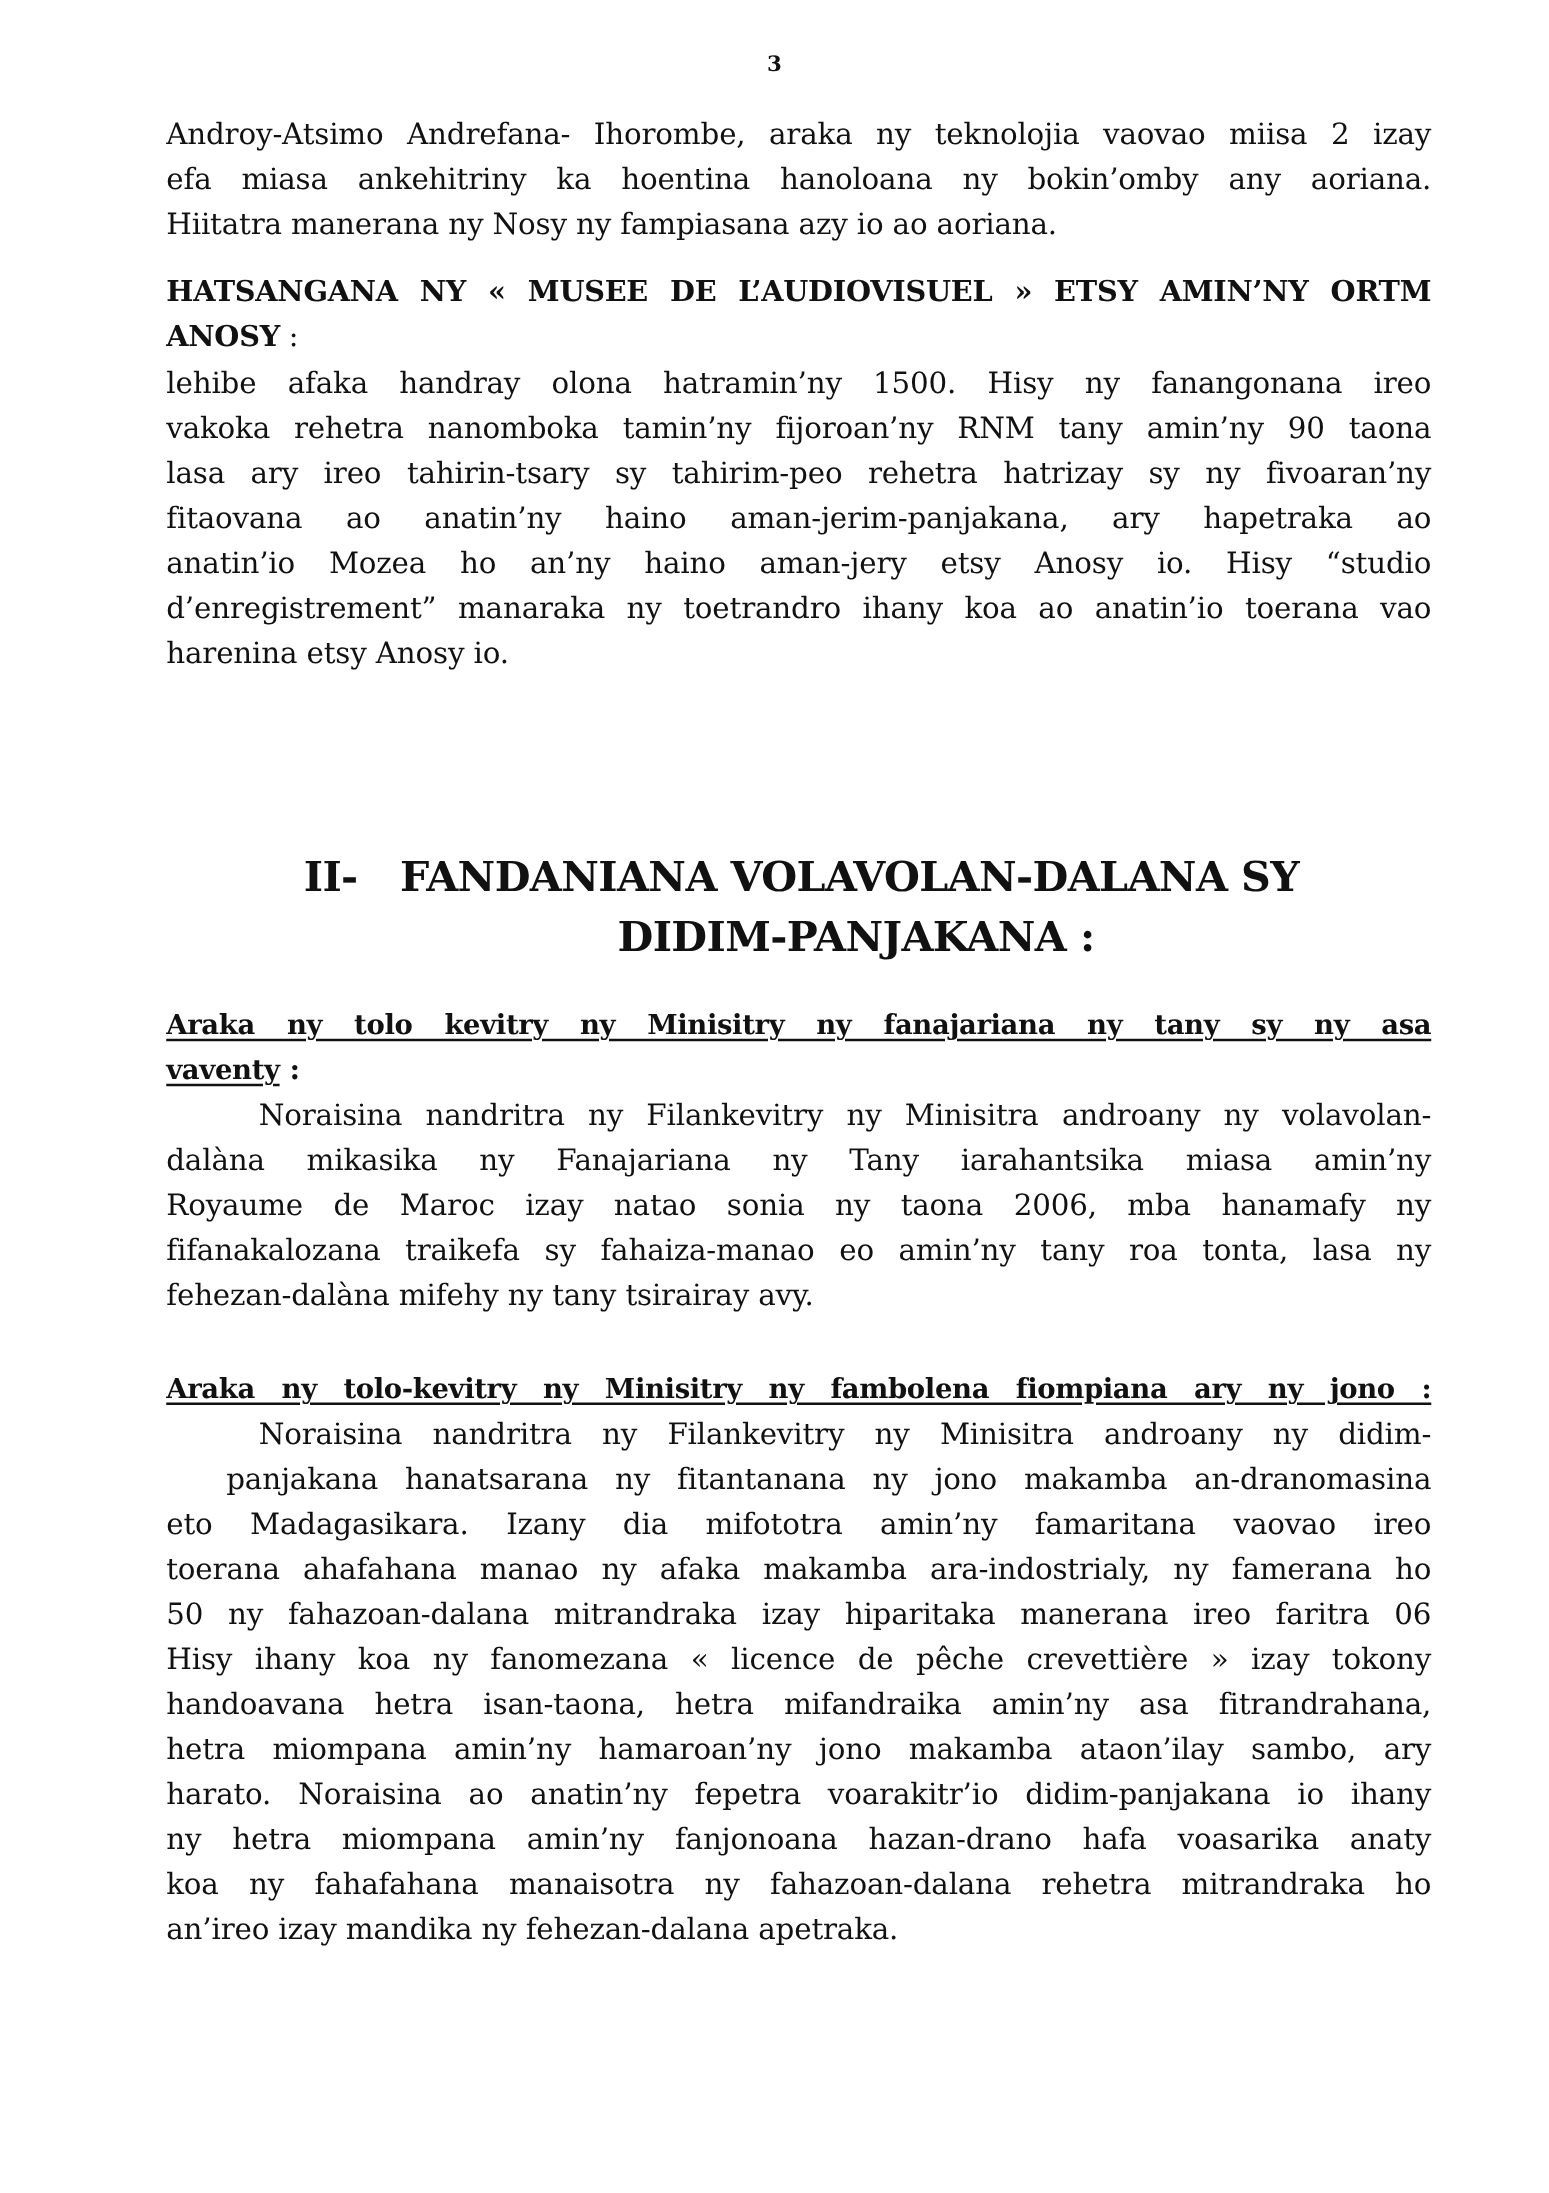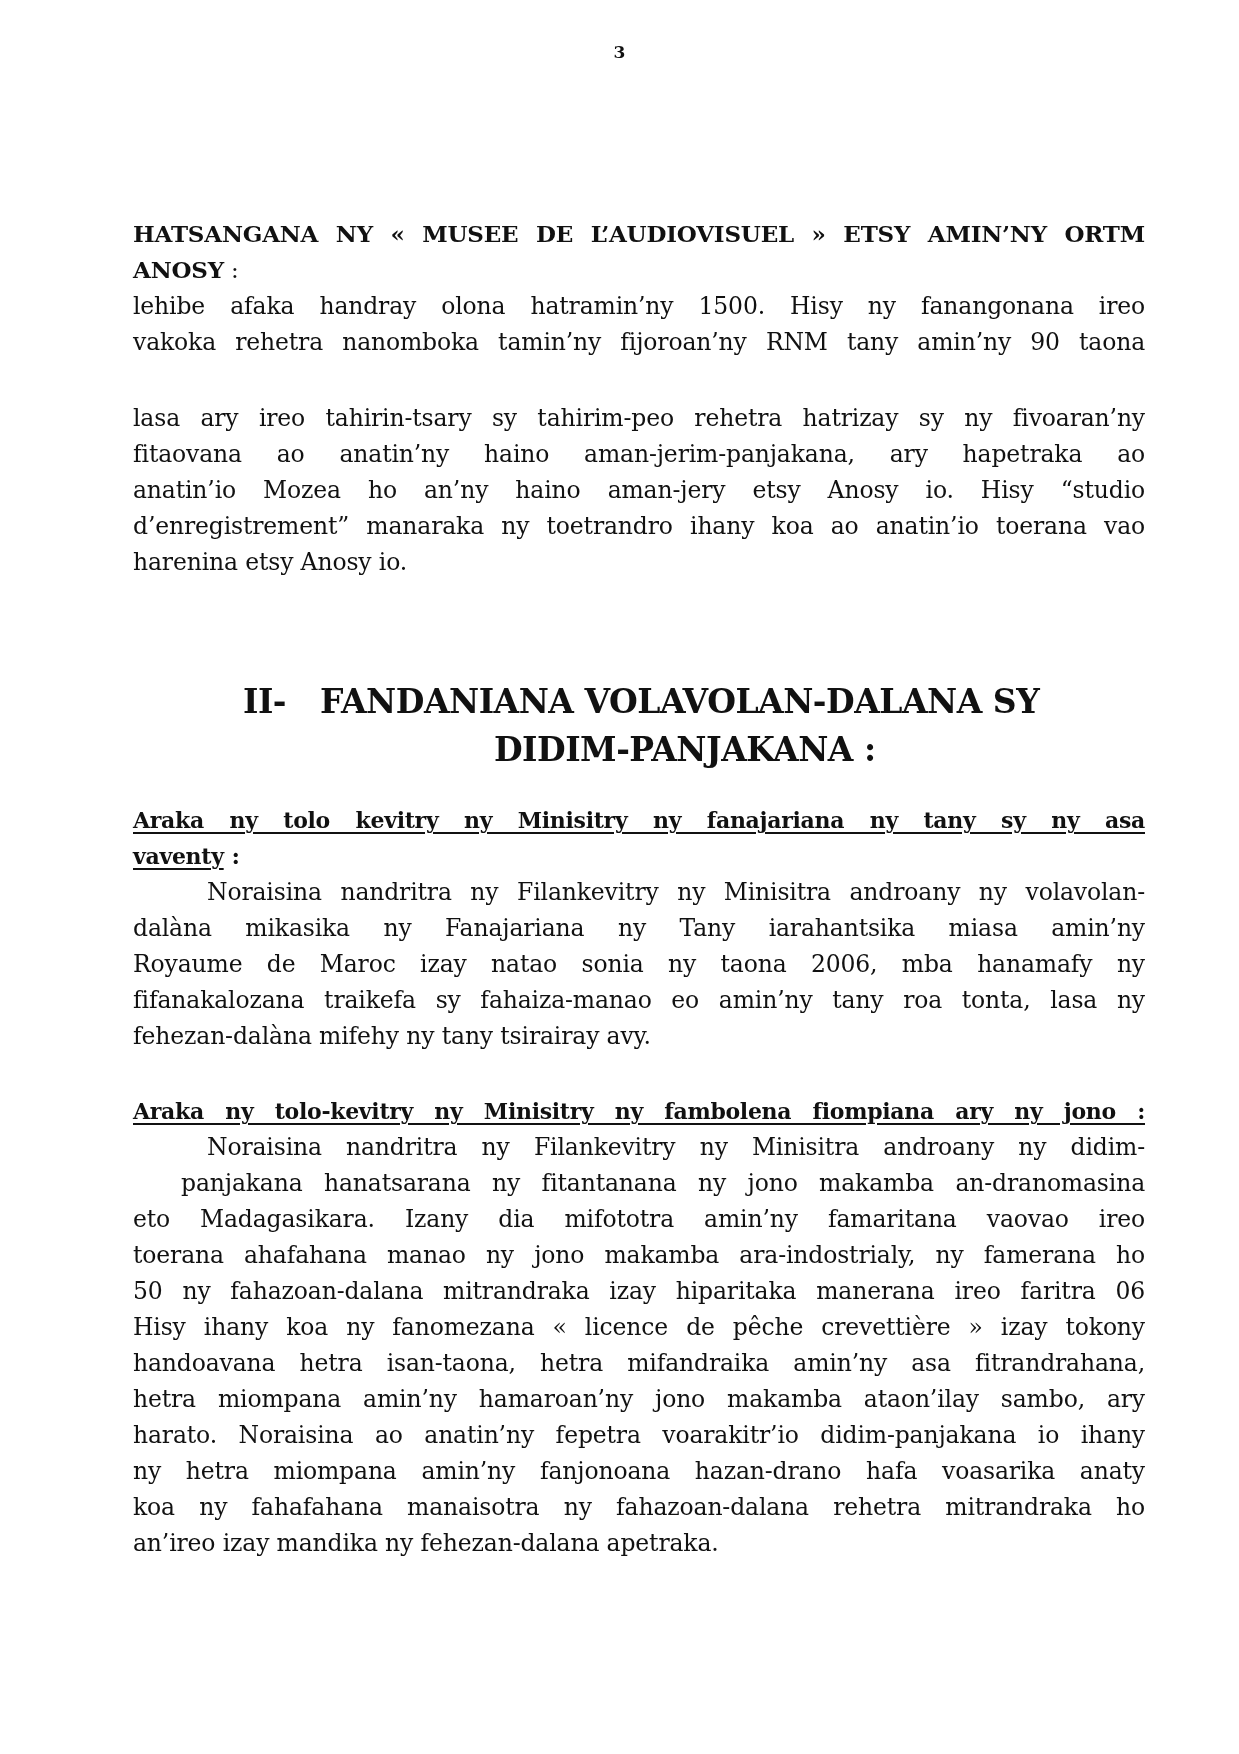--- a/index.html
+++ b/index.html
@@ -29,27 +29,32 @@
   .sectitle .t1 { position: absolute; left: 320px; top: 0; white-space: nowrap; }
   .sectitle .t2 { position: absolute; left: 494px; top: 48px; white-space: nowrap; }
 </style>
 </head>
 <body>
 
 <div class="page">
 
   <div class="pagenum">3</div>
 
+  <div class="block" style="top:89px;">
+    <div class="line" style="white-space: normal;">Androy-Atsimo Andrefana- Ihorombe, araka ny teknolojia vaovao miisa 2 izay</div>
+    <div class="line" style="white-space: normal;">efa miasa ankehitriny ka hoentina hanoloana ny bokin’omby any aoriana.</div>
+    <div class="line last" style="white-space: nowrap;">Hiitatra manerana ny Nosy ny fampiasana azy io ao aoriana.</div>
+  </div>
 
   <div class="block" style="top:216px;">
     <div class="line heading" style="white-space: normal;">HATSANGANA NY « MUSEE DE L’AUDIOVISUEL » ETSY AMIN’NY ORTM</div>
     <div class="line heading last" style="white-space: nowrap;"><span class="lbl">ANOSY</span><span class="colon"> :</span></div>
     <div class="line" style="white-space: normal;">lehibe afaka handray olona hatramin’ny 1500. Hisy ny fanangonana ireo</div>
     <div class="line" style="white-space: normal;">vakoka rehetra nanomboka tamin’ny fijoroan’ny RNM tany amin’ny 90 taona</div>
-    <div class="line" style="white-space: normal; margin-top: 40px;">lasa ary ireo tahirin-tsary sy tahirim-peo rehetra hatrizay sy ny fivoaran’ny</div>
+    <div class="line" style="white-space: normal;">lasa ary ireo tahirin-tsary sy tahirim-peo rehetra hatrizay sy ny fivoaran’ny</div>
     <div class="line" style="white-space: normal;">fitaovana ao anatin’ny haino aman-jerim-panjakana, ary hapetraka ao</div>
     <div class="line" style="white-space: normal;">anatin’io Mozea ho an’ny haino aman-jery etsy Anosy io. Hisy “studio</div>
     <div class="line" style="white-space: normal;">d’enregistrement” manaraka ny toetrandro ihany koa ao anatin’io toerana vao</div>
     <div class="line last" style="white-space: nowrap;">harenina etsy Anosy io.</div>
   </div>
 
   <div class="sectitle" style="top:682px;">
     <span class="num">II-</span>
     <span class="t1">FANDANIANA VOLAVOLAN-DALANA SY</span>
     <span class="t2">DIDIM-PANJAKANA :</span>
@@ -63,21 +68,21 @@
     <div class="line" style="white-space: normal;">Royaume de Maroc izay natao sonia ny taona 2006, mba hanamafy ny</div>
     <div class="line" style="white-space: normal;">fifanakalozana traikefa sy fahaiza-manao eo amin’ny tany roa tonta, lasa ny</div>
     <div class="line last" style="white-space: nowrap;">fehezan-dalàna mifehy ny tany tsirairay avy.</div>
   </div>
 
   <div class="block" style="top:1093px;">
     <div class="line subhead" style="white-space: normal;">Araka ny tolo-kevitry ny Minisitry ny fambolena  fiompiana ary ny jono :</div>
     <div class="line indent2" style="white-space: normal;">Noraisina nandritra ny Filankevitry ny Minisitra androany ny didim-</div>
     <div class="line" style="white-space: normal; margin-left: 48px;">panjakana hanatsarana ny fitantanana ny jono makamba an-dranomasina</div>
     <div class="line" style="white-space: normal;">eto Madagasikara.  Izany dia mifototra amin’ny famaritana vaovao ireo</div>
-    <div class="line" style="white-space: normal;">toerana ahafahana manao ny jono makamba ara-indostrialy, ny famerana ho</div>
+    <div class="line" style="white-space: normal;">toerana ahafahana manao ny afaka makamba ara-indostrialy, ny famerana ho</div>
     <div class="line" style="white-space: normal;">50 ny fahazoan-dalana mitrandraka izay hiparitaka manerana ireo faritra 06</div>
     <div class="line" style="white-space: normal;">Hisy ihany koa ny fanomezana « licence de pêche crevettière » izay tokony</div>
     <div class="line" style="white-space: normal;">handoavana hetra isan-taona, hetra mifandraika amin’ny asa fitrandrahana,</div>
     <div class="line" style="white-space: normal;">hetra miompana amin’ny hamaroan’ny jono makamba ataon’ilay sambo, ary</div>
     <div class="line" style="white-space: normal;">harato. Noraisina ao anatin’ny fepetra voarakitr’io didim-panjakana io ihany</div>
     <div class="line" style="white-space: normal;">ny hetra miompana amin’ny fanjonoana hazan-drano hafa voasarika anaty</div>
     <div class="line" style="white-space: normal;">koa ny fahafahana manaisotra ny fahazoan-dalana rehetra mitrandraka ho</div>
     <div class="line last" style="white-space: nowrap;">an’ireo izay mandika ny fehezan-dalana apetraka.</div>
   </div>
 

